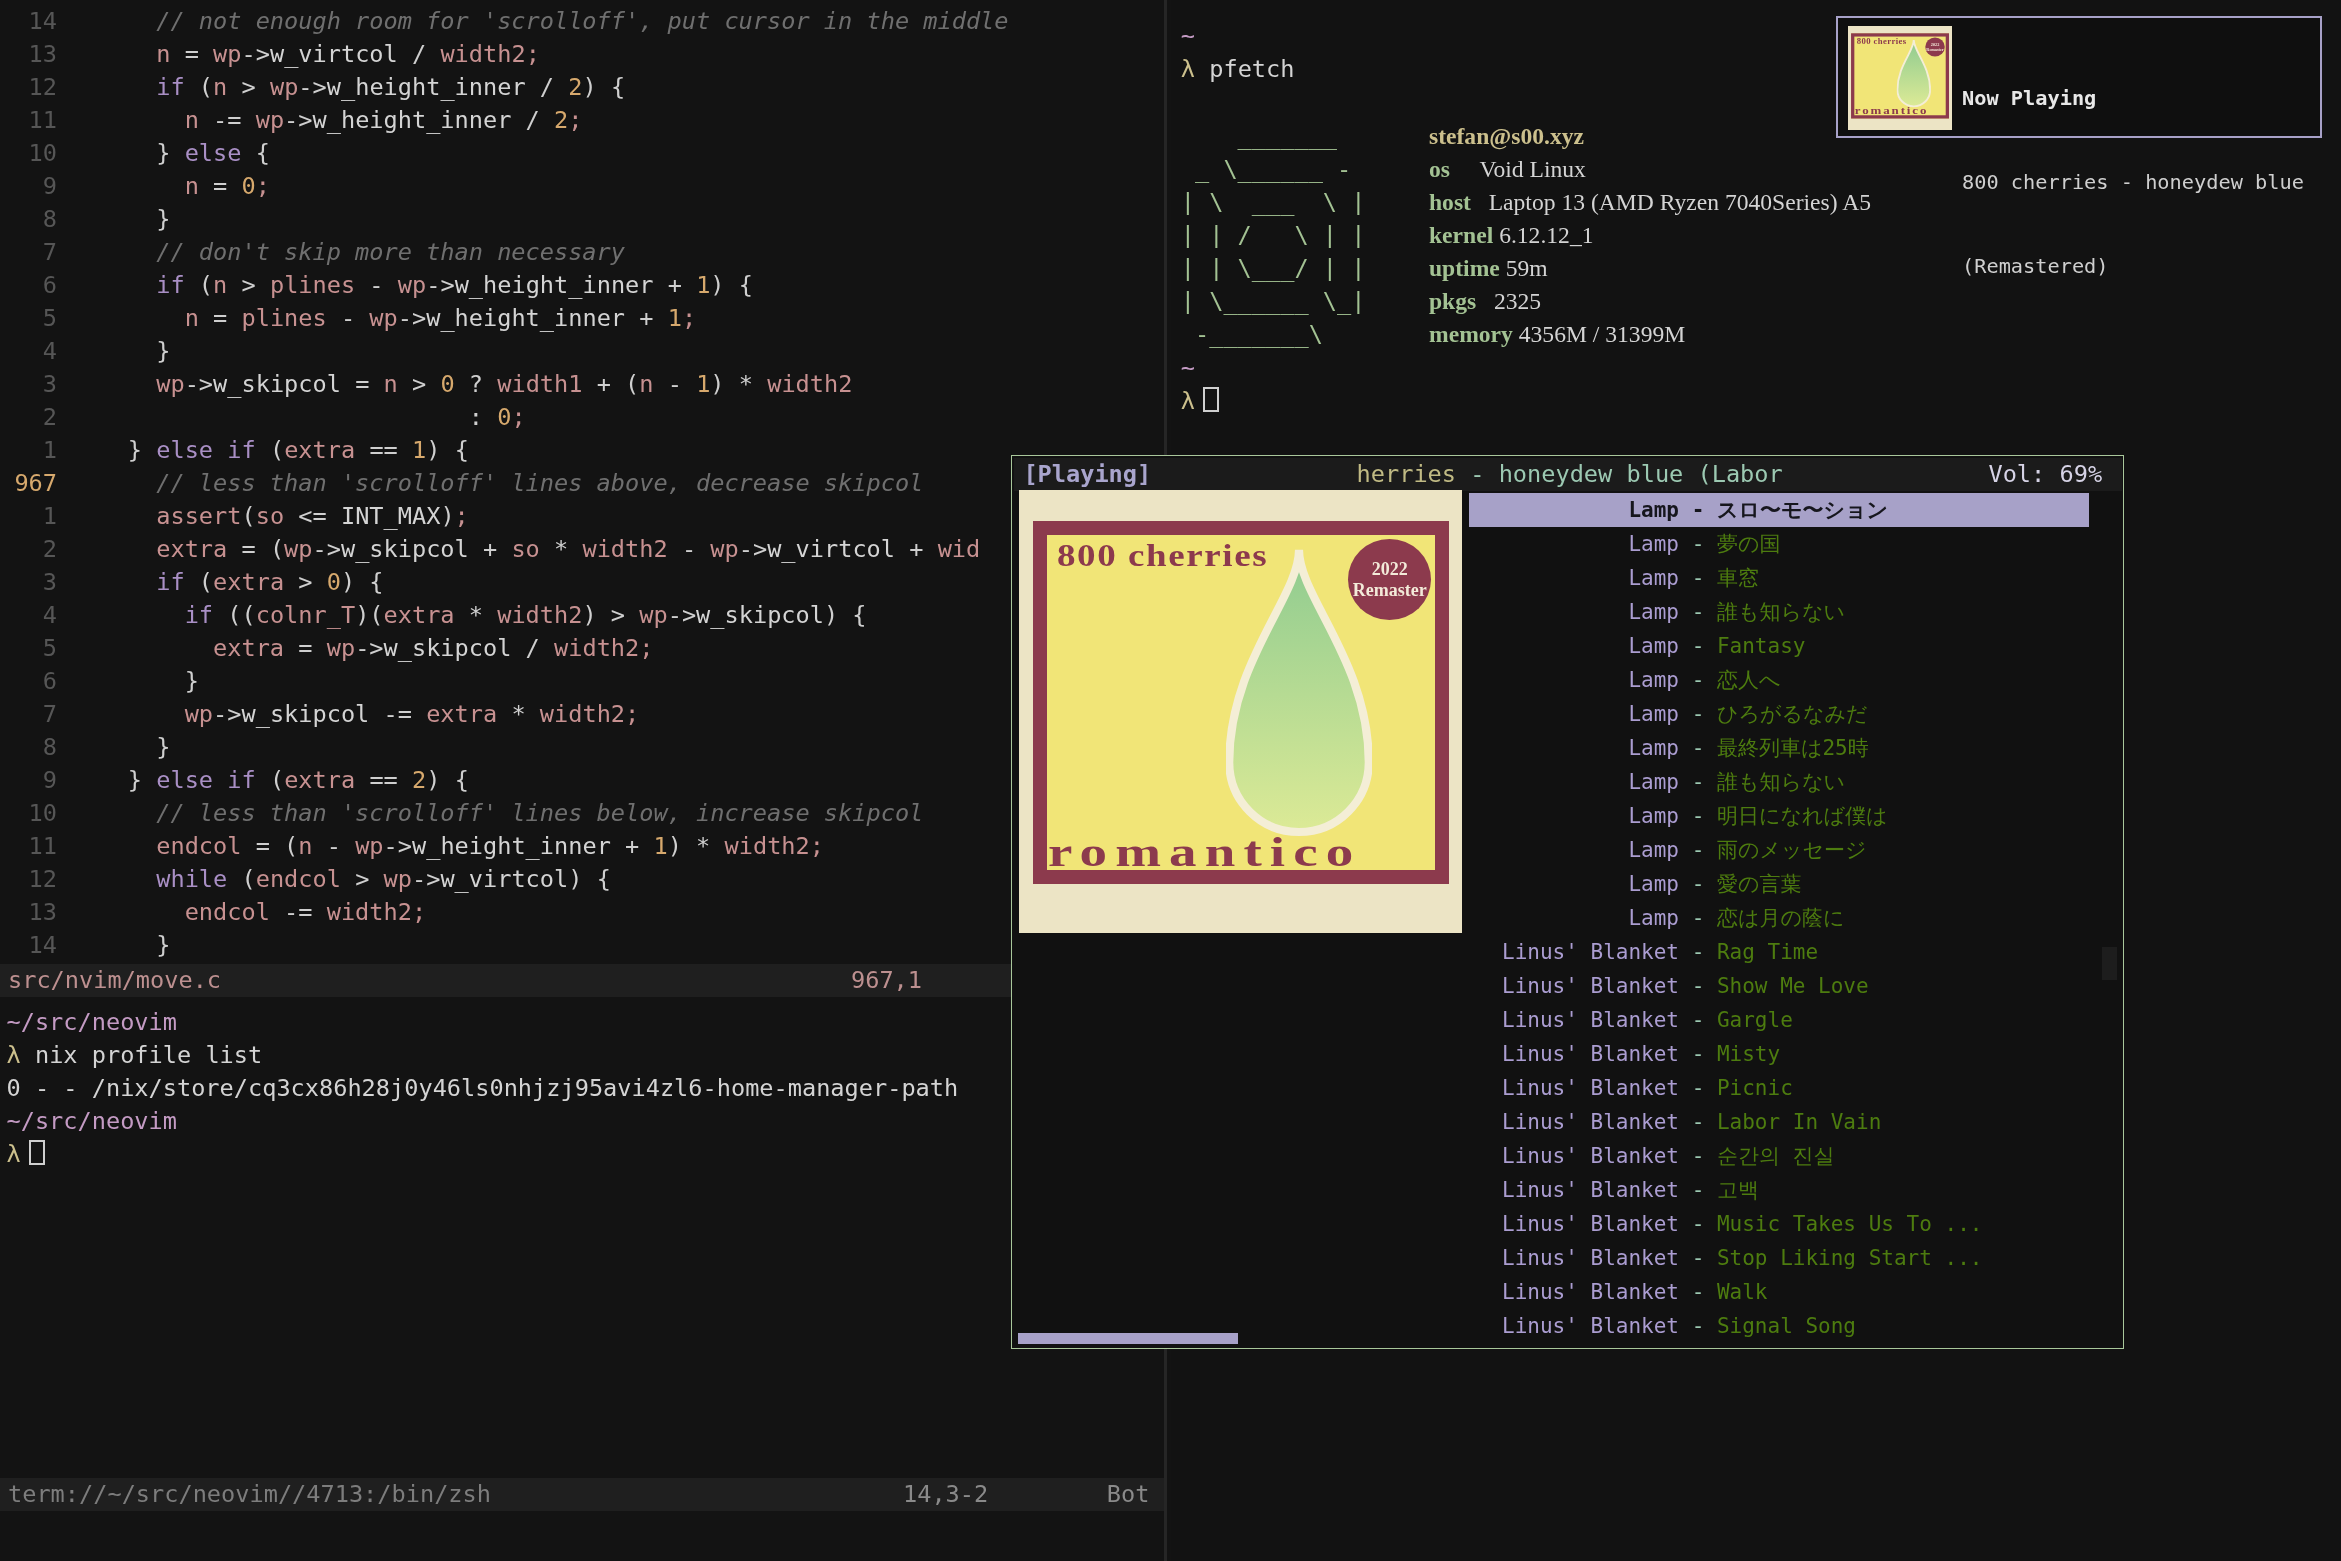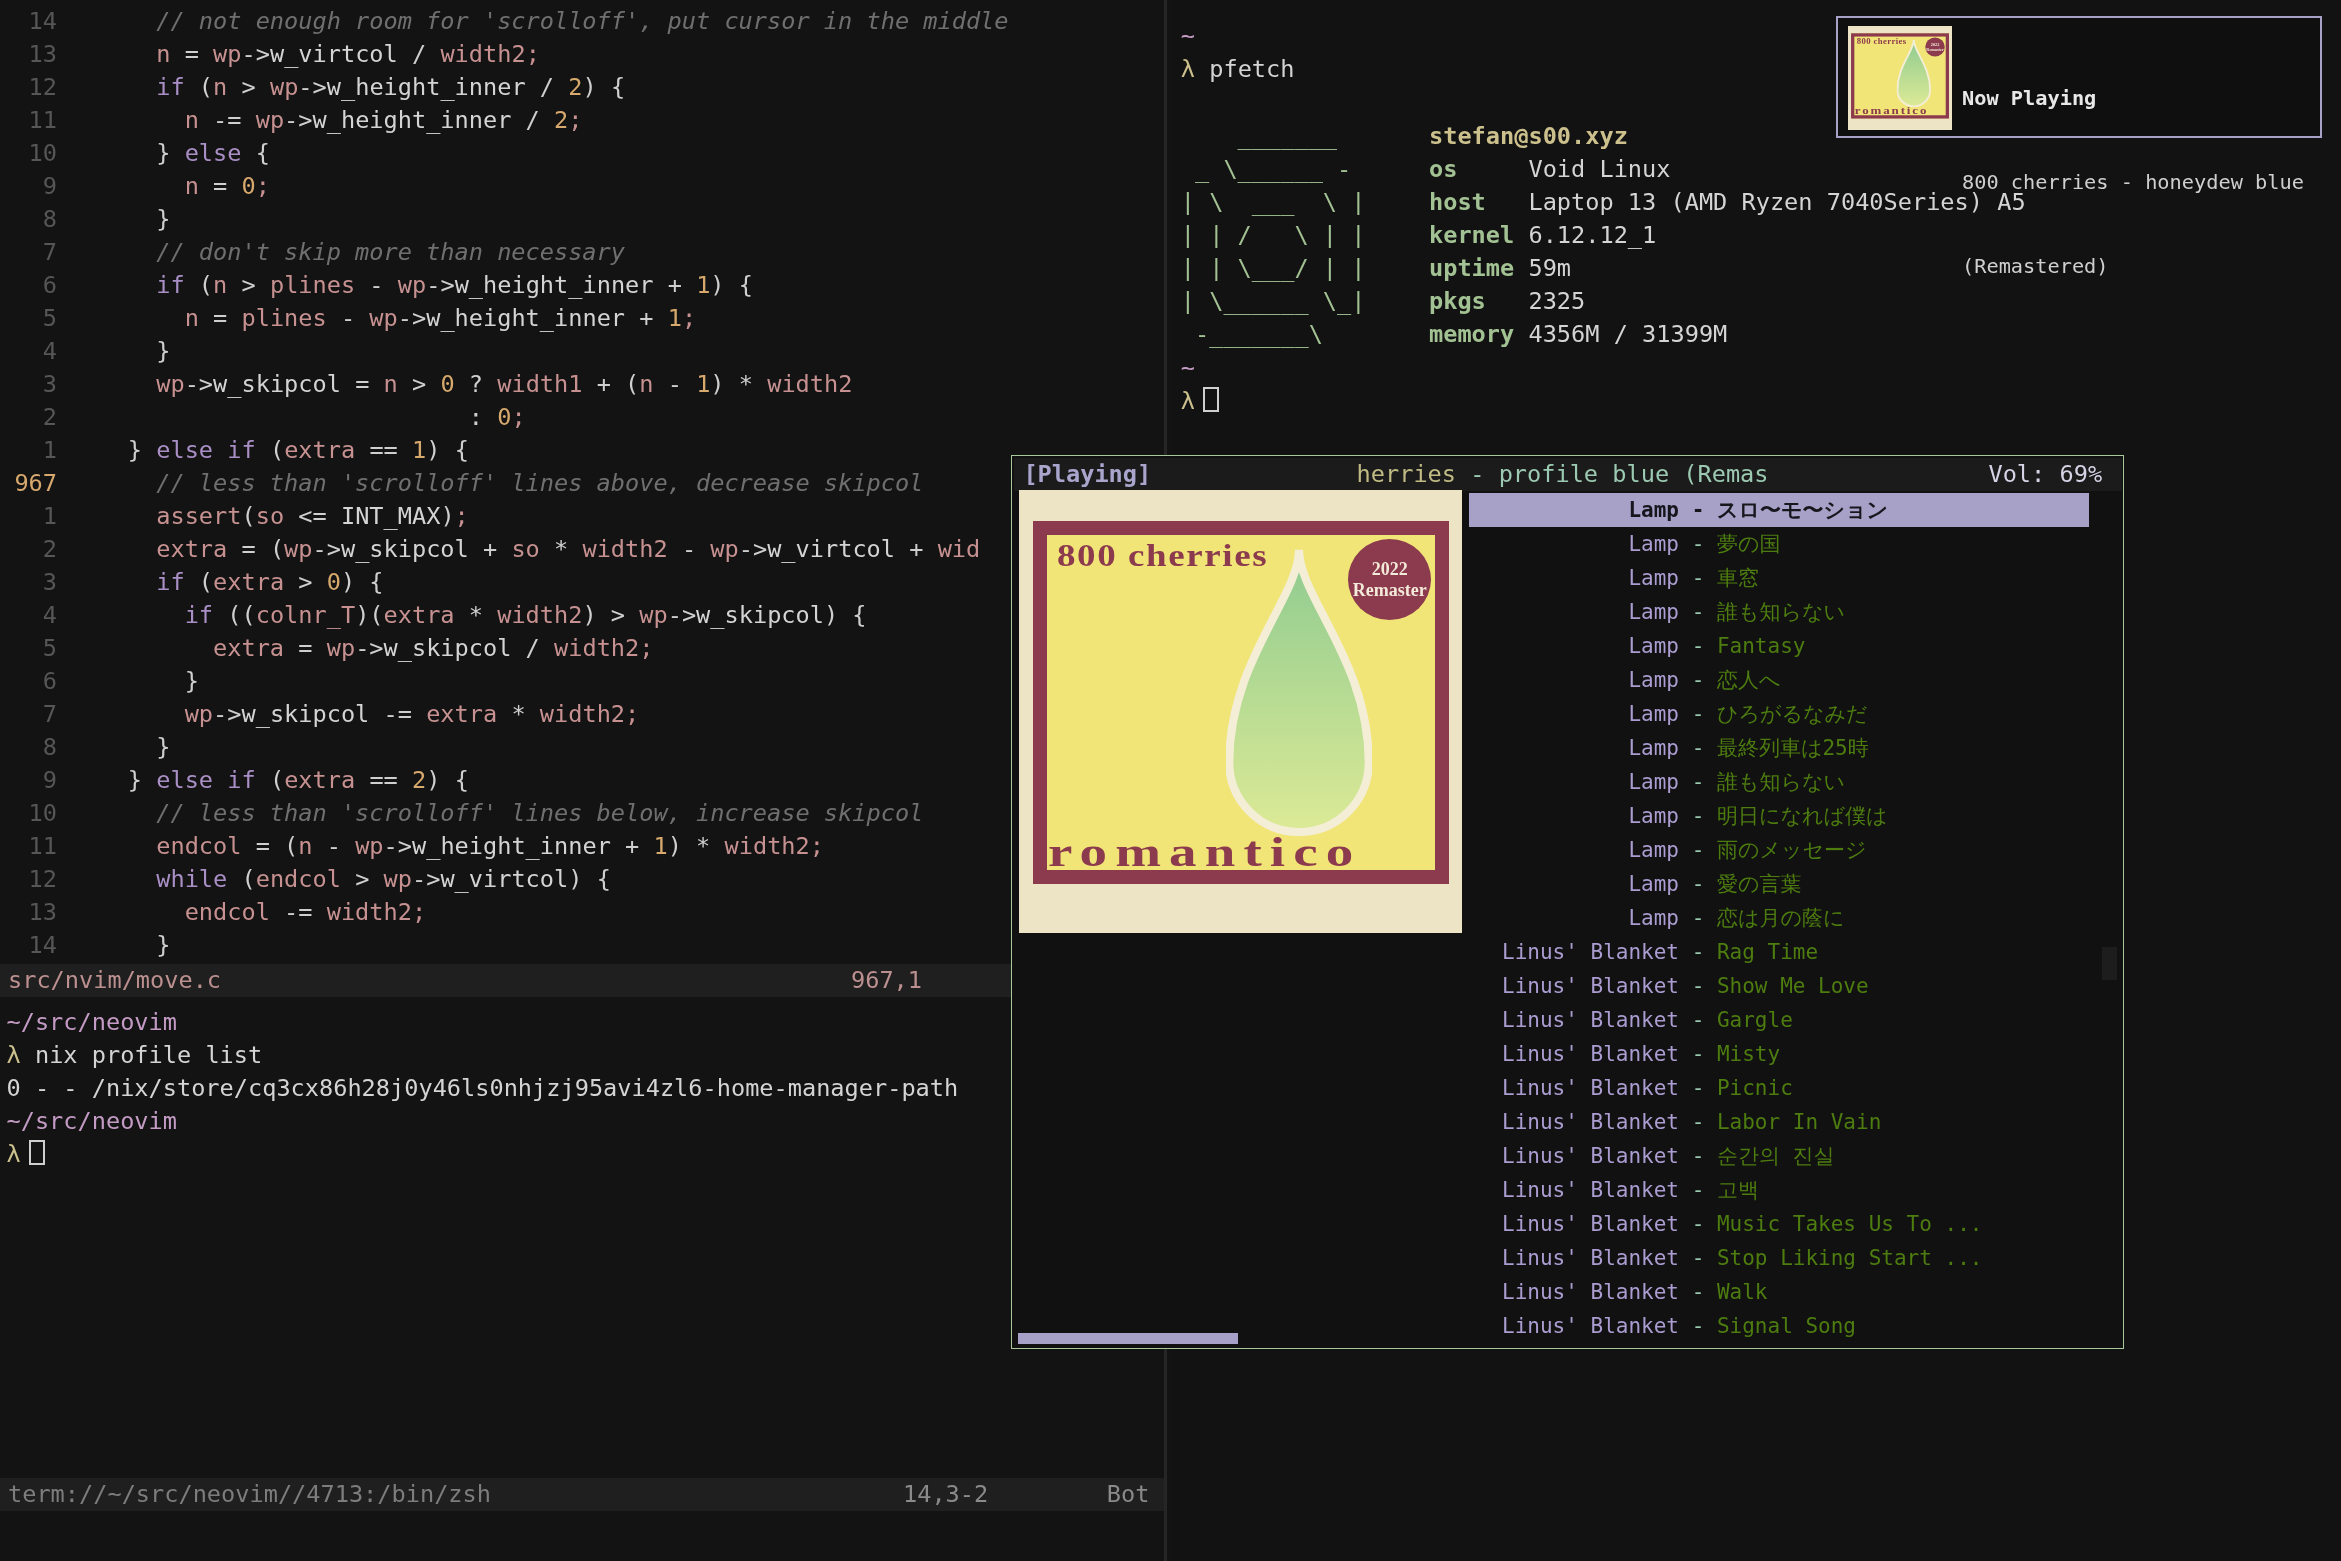--- a/index.html
+++ b/index.html
@@ -38,21 +38,21 @@
             vertical-align:-3.3px; margin-left:8.1px; }
 
   
   #divider { left:1164px; top:0; width:3.3px; height:1561px; background:#262626; z-index:1; }
 
   
   #right-pane { left:1171px; top:0; width:1171px; height:1561px; background:#121212; }
   #rterm-top { left:9.8px; top:19.5px; font-size:23.6px; line-height:33px; white-space:pre; }
   #pf-art { left:9.8px; top:120px; font-size:23.6px; line-height:33px; white-space:pre;
             color:#a3c293; }
-  #pf-info { left:258px; top:120px; font-size:23.6px; line-height:33px; white-space:pre; }
+  #pf-info { left:258px; top:120px; font-size:23.6px; line-height:33px; white-space:pre;font-family:Liberation Serif, serif; }
   .glab { color:#a3c293; font-weight:bold; }
   .ttl { color:#ccc08d; font-weight:bold; }
   #rterm-post { left:9.8px; top:352px; font-size:23.6px; line-height:33px; white-space:pre; }
 
   
   #notif { left:1836px; top:16.3px; width:486px; height:122px; background:#0f0f0f;
            border:2.4px solid #a7a1c8; z-index:10; }
   #notif-thumb { left:9.8px; top:7.3px; width:104px; height:104px; overflow:hidden; }
   #notif-thumb .cover { transform:scale(0.2349); transform-origin:0 0; }
   #notif-text { left:124px; top:9.8px; font-size:20.3px; line-height:28px; color:#cfcfcf;
@@ -160,21 +160,21 @@
     <div id="notif-text" class="abs">
       <div class="nt">Now Playing</div>
       <div>800 cherries - honeydew blue</div>
       <div>(Remastered)</div>
     </div>
   </div>
 
   <div id="player" class="abs">
     <div id="p-header" class="abs">
       <span id="p-state">[Playing]</span>
-      <span id="p-title"><span class="t-art">herries</span><span class="t-rest"> - profile blue (Remas</span></span>
+      <span id="p-title"><span class="t-art">herries</span><span class="t-rest"> - honeydew blue (Labor</span></span>
       <span id="p-vol">Vol: 69%</span>
     </div>
 
     <div id="p-cover" class="abs cover">
       <div class="cv-frame"></div>
       <div class="cv-drop">
         <svg viewBox="0 0 90 182" width="100%" height="100%">
           <defs>
               <linearGradient id="dropg1" x1="0" y1="0" x2="0" y2="1">
             <stop offset="0" stop-color="#8ecb90"></stop>

